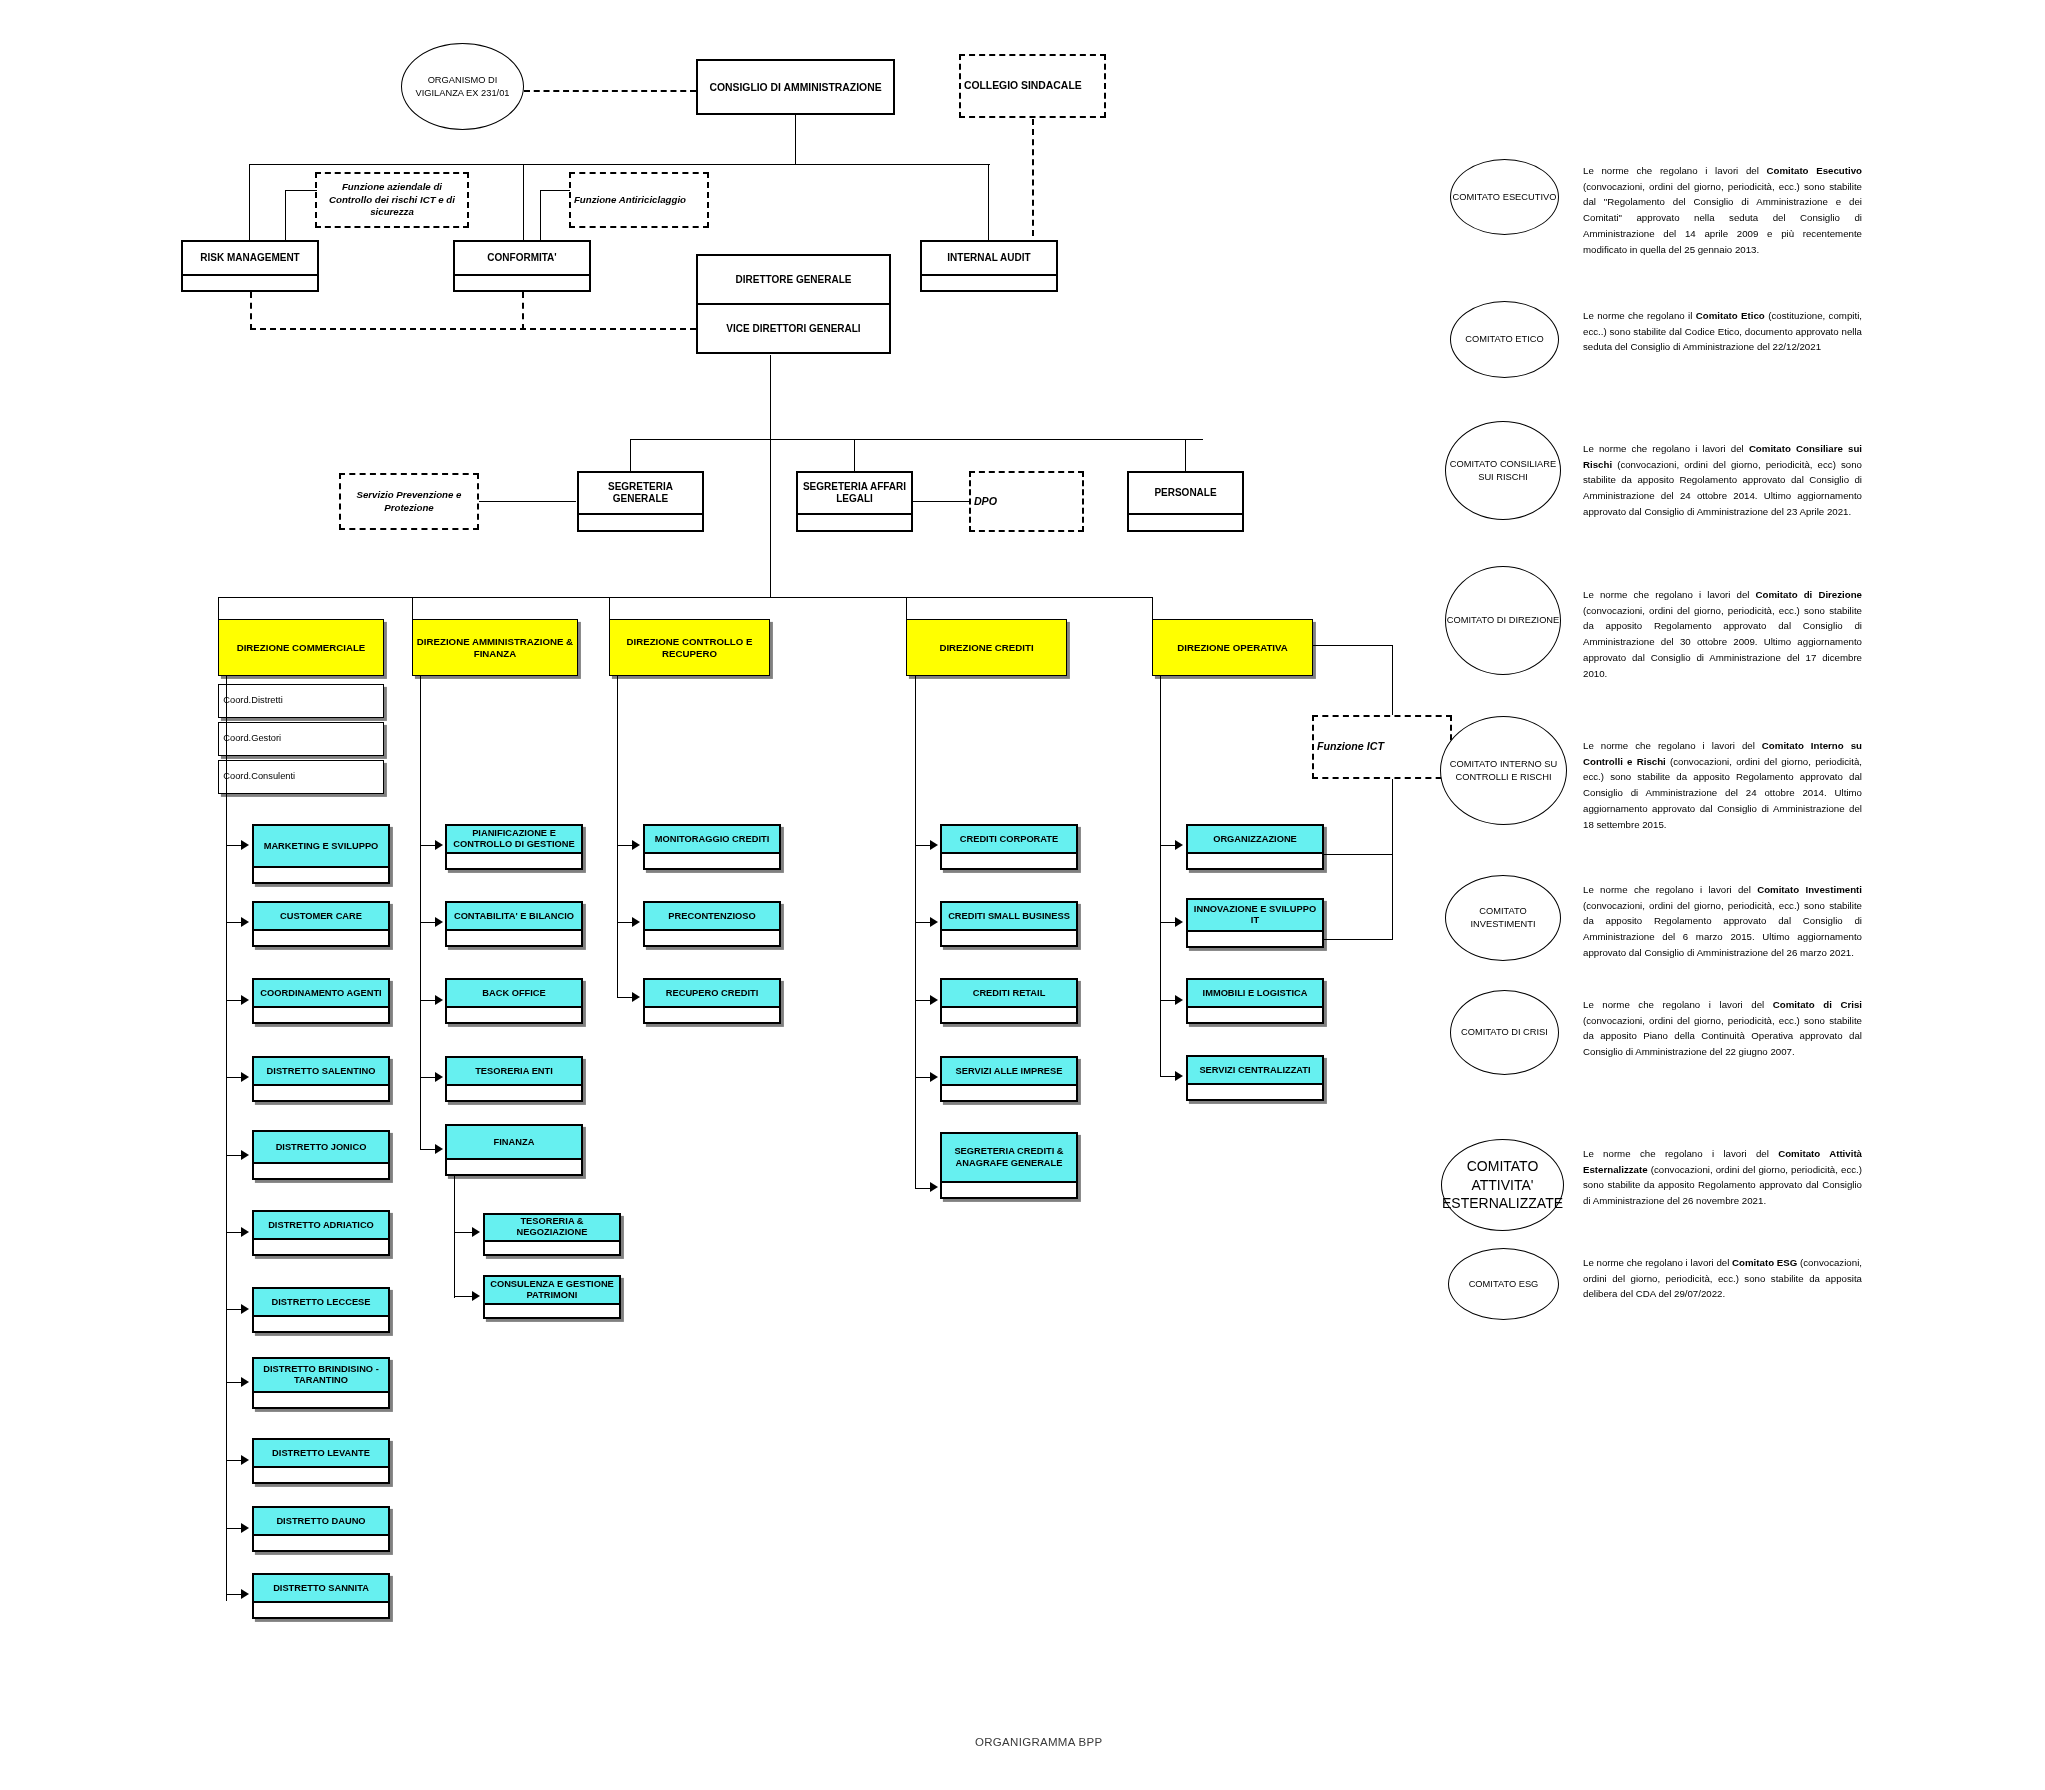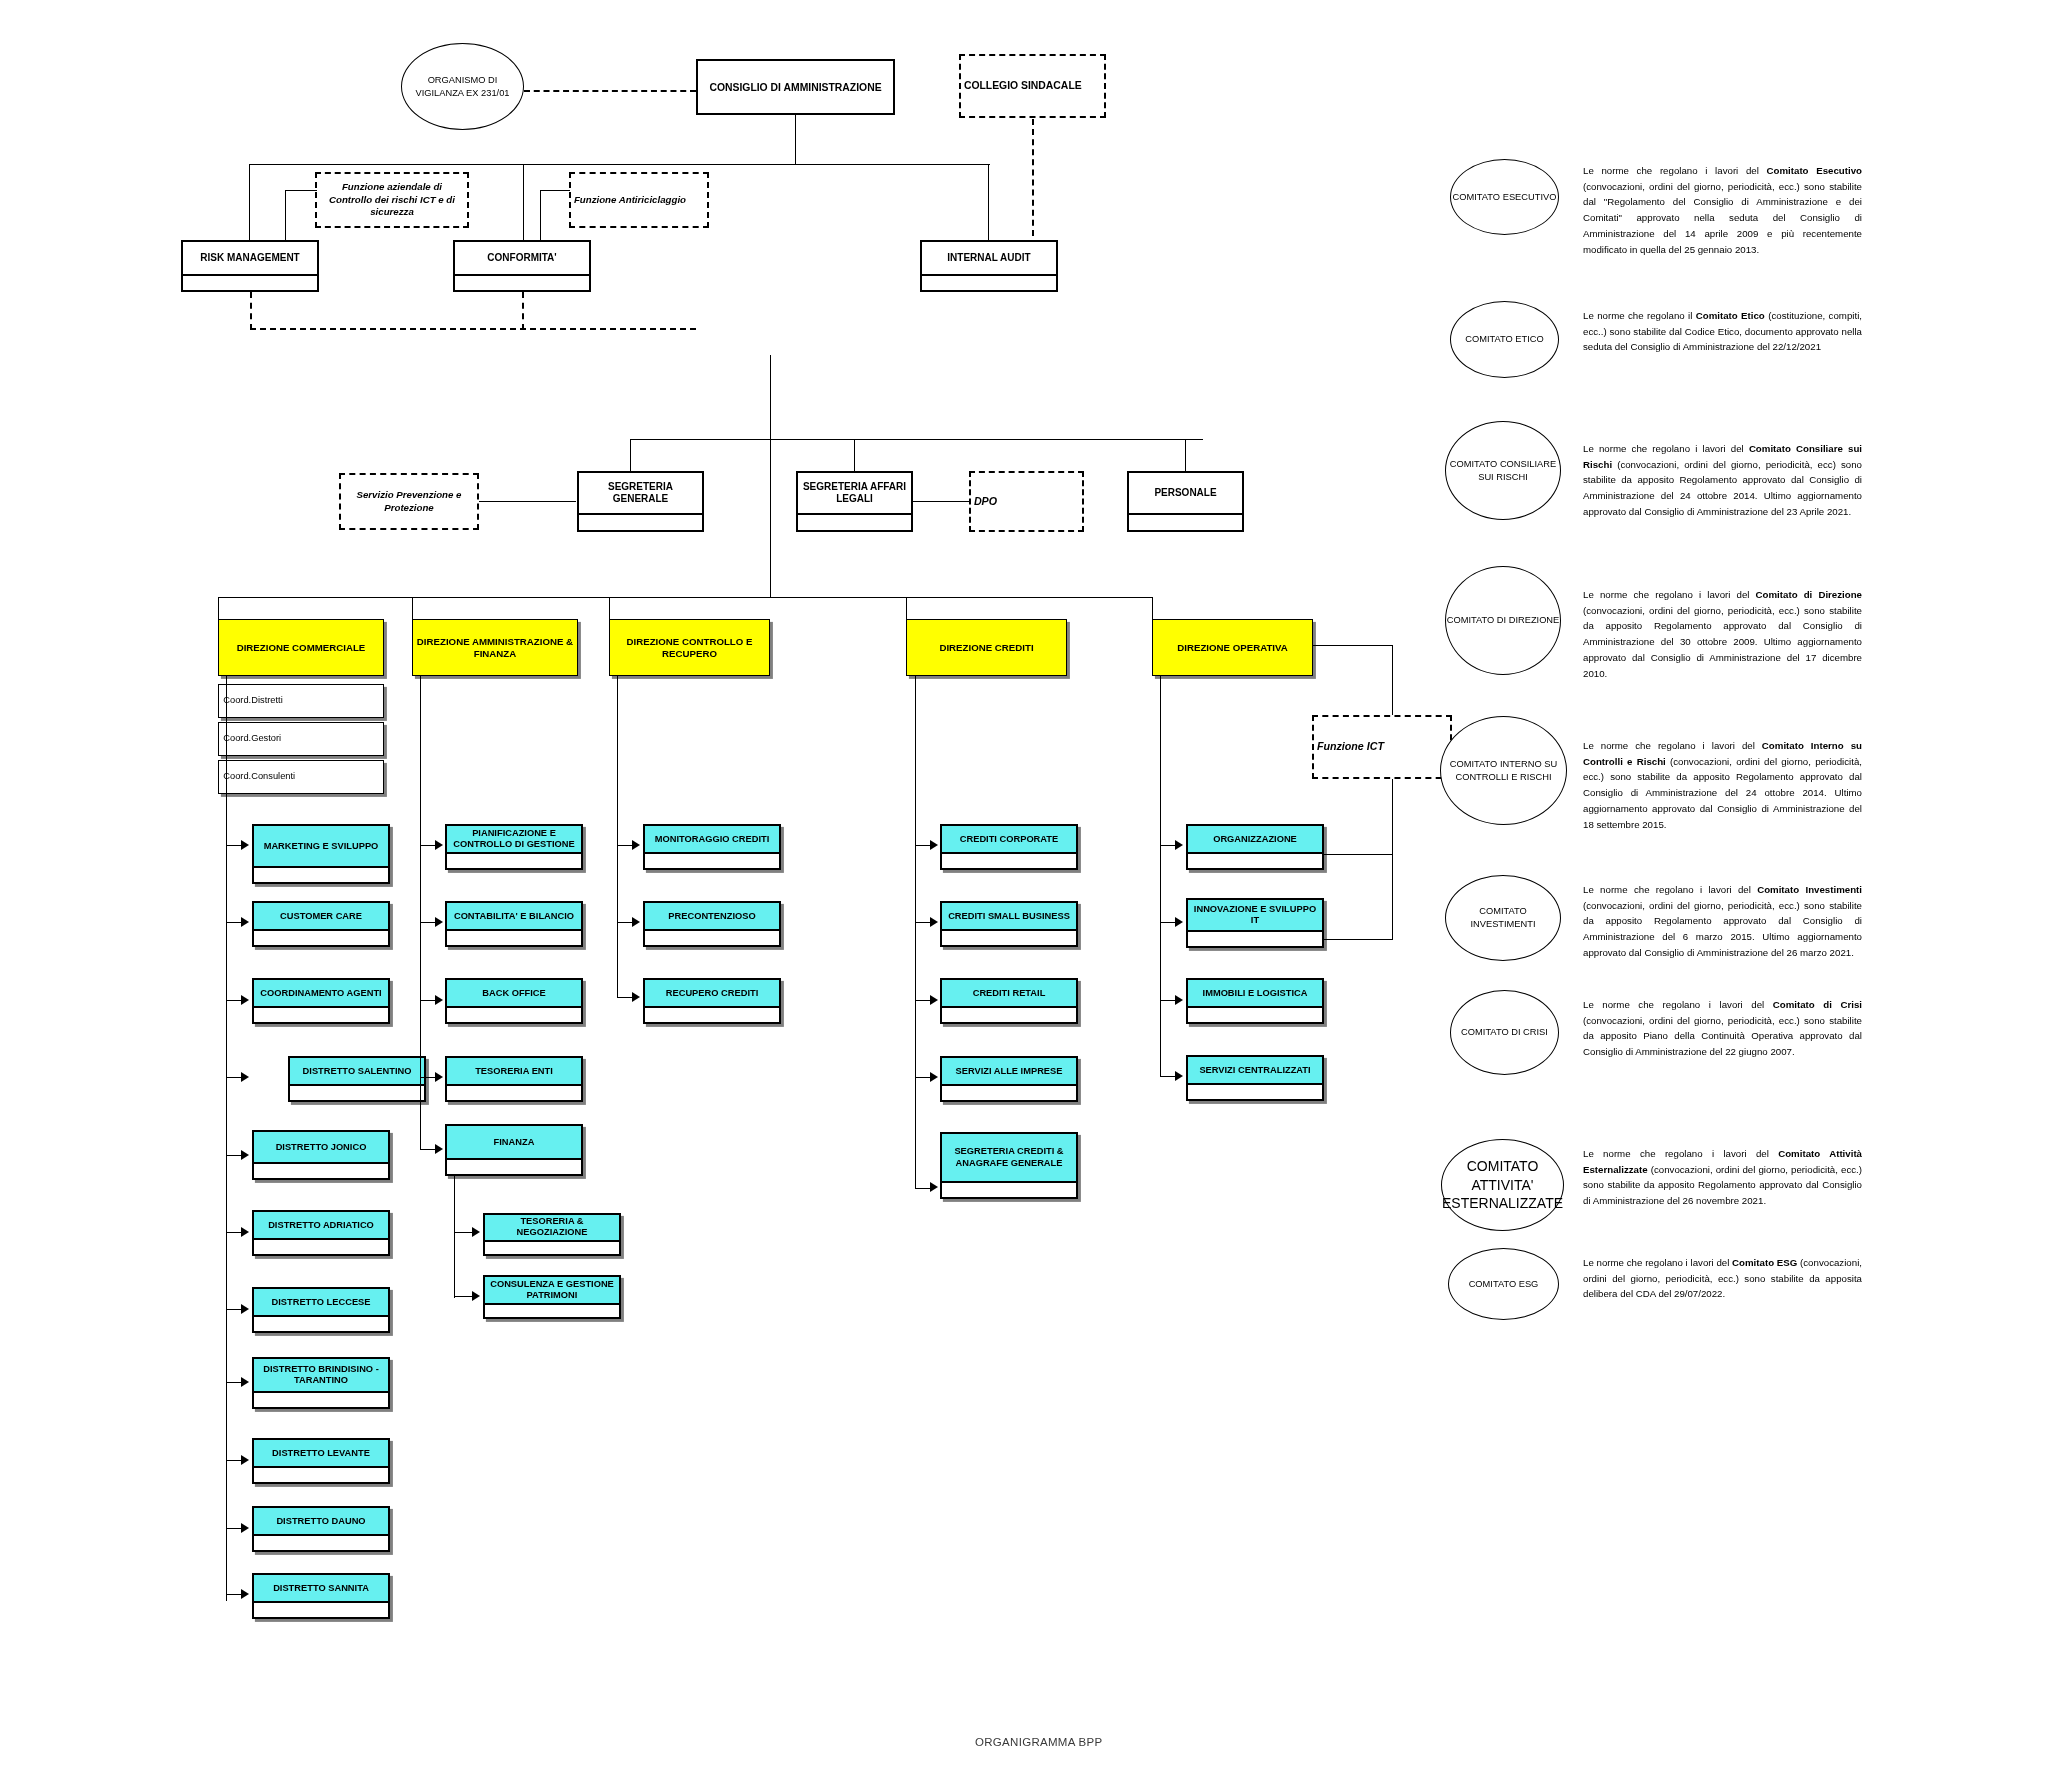--- a/index.html
+++ b/index.html
@@ -114,20 +114,24 @@
 <div class="tbox" style="left:453px; top:240px; width:138px; height:52px;">
   <div class="t" style="font-size:10px;">CONFORMITA'</div>
   <div class="b" style="height:15.8px;"></div>
 </div>
 
 <div class="tbox" style="left:920px; top:240px; width:138px; height:52px;">
   <div class="t" style="font-size:10px;">INTERNAL AUDIT</div>
   <div class="b" style="height:15.8px;"></div>
 </div>
 
+<div class="tbox" style="left:696px; top:254px; width:195px; height:100px;">
+  <div class="t" style="font-size:10px;">DIRETTORE GENERALE</div>
+  <div class="t" style="font-size:10px; border-top:2.1px solid #000;">VICE DIRETTORI GENERALI</div>
+</div>
 
 <div class="vd" style="left:250px; top:292px; height:38px;"></div>
 <div class="vd" style="left:522px; top:292px; height:38px;"></div>
 <div class="hd" style="left:250px; top:328px; width:446px;"></div>
 
 <div class="v" style="left:770px; top:355px; height:86px;"></div>
 
 <div class="h" style="left:630px; top:439px; width:573px;"></div>
 <div class="v" style="left:630px; top:439px; height:36px;"></div>
 <div class="v" style="left:854px; top:439px; height:36px;"></div>
@@ -211,21 +215,21 @@
 
 <div class="h" style="left:226px; top:1000px; width:17px;"></div>
 <div class="arrow" style="left:241px; top:995px;"></div>
 <div class="tbox cyan shadow" style="left:252px; top:978px; width:138px; height:46px;">
   <div class="t" style="font-size:9.3px;">COORDINAMENTO AGENTI</div>
   <div class="b" style="height:15.8px;"></div>
 </div>
 
 <div class="h" style="left:226px; top:1077px; width:17px;"></div>
 <div class="arrow" style="left:241px; top:1072px;"></div>
-<div class="tbox cyan shadow" style="left:252px; top:1056px; width:138px; height:46px;margin-left:36px;">
+<div class="tbox cyan shadow" style="left:252px; top:1056px; width:138px; height:46px;">
   <div class="t" style="font-size:9.3px;">DISTRETTO SALENTINO</div>
   <div class="b" style="height:15.8px;"></div>
 </div>
 
 <div class="h" style="left:226px; top:1155px; width:17px;"></div>
 <div class="arrow" style="left:241px; top:1150px;"></div>
 <div class="tbox cyan shadow" style="left:252px; top:1130px; width:138px; height:50px;">
   <div class="t" style="font-size:9.3px;">DISTRETTO JONICO</div>
   <div class="b" style="height:15.8px;"></div>
 </div>

